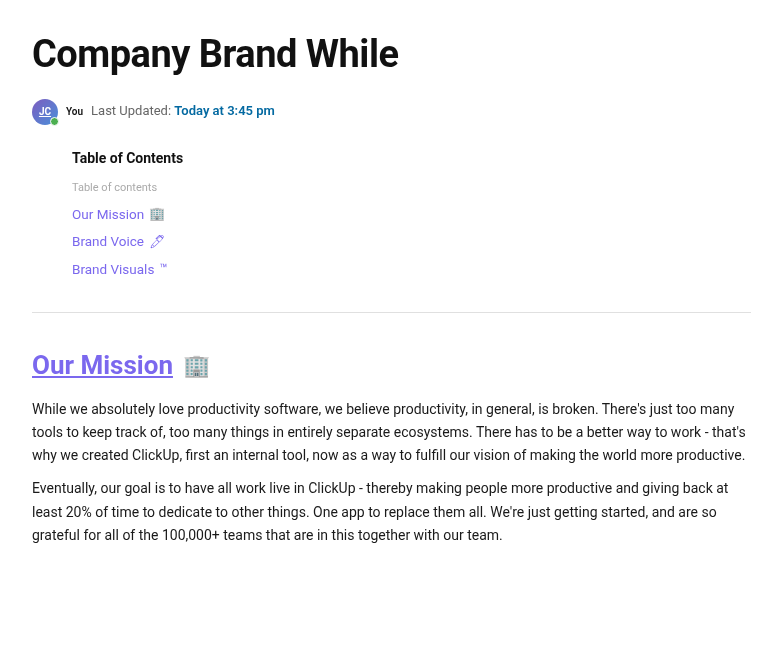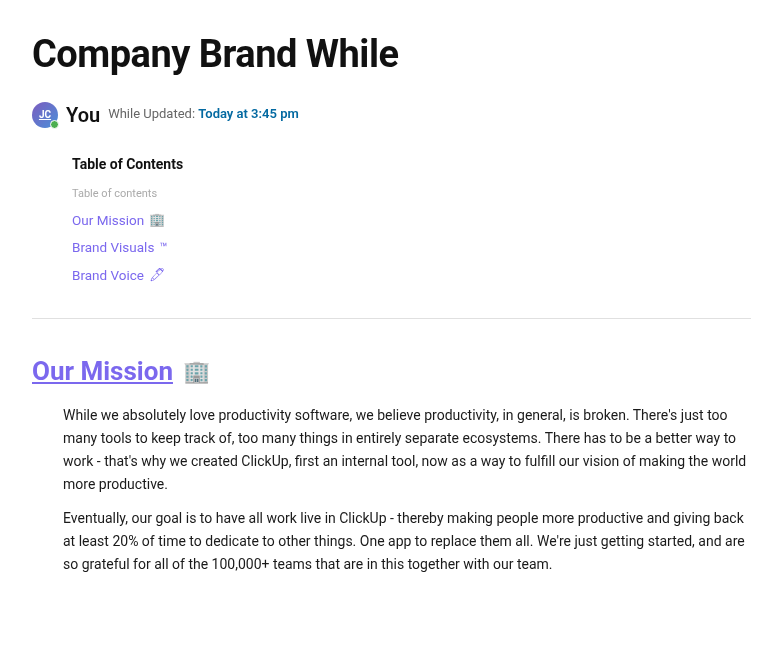--- a/index.html
+++ b/index.html
@@ -56,21 +56,21 @@
       right: -1px;
       width: 9px;
       height: 9px;
       border-radius: 50%;
       background: #4caf50;
       border: 1.5px solid white;
     }
 
     .author-name {
       font-weight: 600;
-      font-size: 20px;
+      font-size: 10px;
       color: #111;
     }
 
     .last-updated {
       font-size: 13px;
       color: #666;
     }
 
     .last-updated strong {
       font-weight: 600;
@@ -136,59 +136,58 @@
     }
 
     .section-body {
       font-size: 14px;
       color: #1a1a1a;
       line-height: 1.65;
     }
 
     .section-body p {
       margin-bottom: 10px;
-      margin-left: 31px;
     }
 
     .section-body p:last-child {
       margin-bottom: 0;
     }
   </style>
 </head>
 <body>
 
 <h1 class="page-title">Company Brand While</h1>
 
 <div class="author-row">
   <div class="avatar">
     <span>JC</span>
     <div class="avatar-status"></div>
   </div>
   <span class="author-name">You</span>
   <span class="last-updated">
-    <span>While Updated:</span>
+    <span>Last Updated:</span>
     <strong>Today at 3:45 pm</strong>
   </span>
 </div>
 
 <div class="toc-section">
   <div class="toc-heading">Table of Contents</div>
   <div class="toc-label">Table of contents</div>
 
   <a class="toc-item" href="#">
     <span>Our Mission</span>
     <span class="toc-emoji">🏢</span>
   </a>
   <a class="toc-item" href="#">
+    <span>Brand Voice</span>
+    <span class="toc-emoji">🖊</span>
+  </a>
+  <a class="toc-item" href="#">
     <span>Brand Visuals</span>
     <span class="toc-emoji">™</span>
-  </a>
-  <a class="toc-item" href="#">
-    <span>Brand Voice</span>
-    <span class="toc-emoji">🖊</span>
   </a>
 </div>
 
 <hr class="divider">
 
 <div>
   <div class="section-heading">
     <span class="section-title">Our Mission</span>
     <span class="section-emoji">🏢</span>
   </div>

